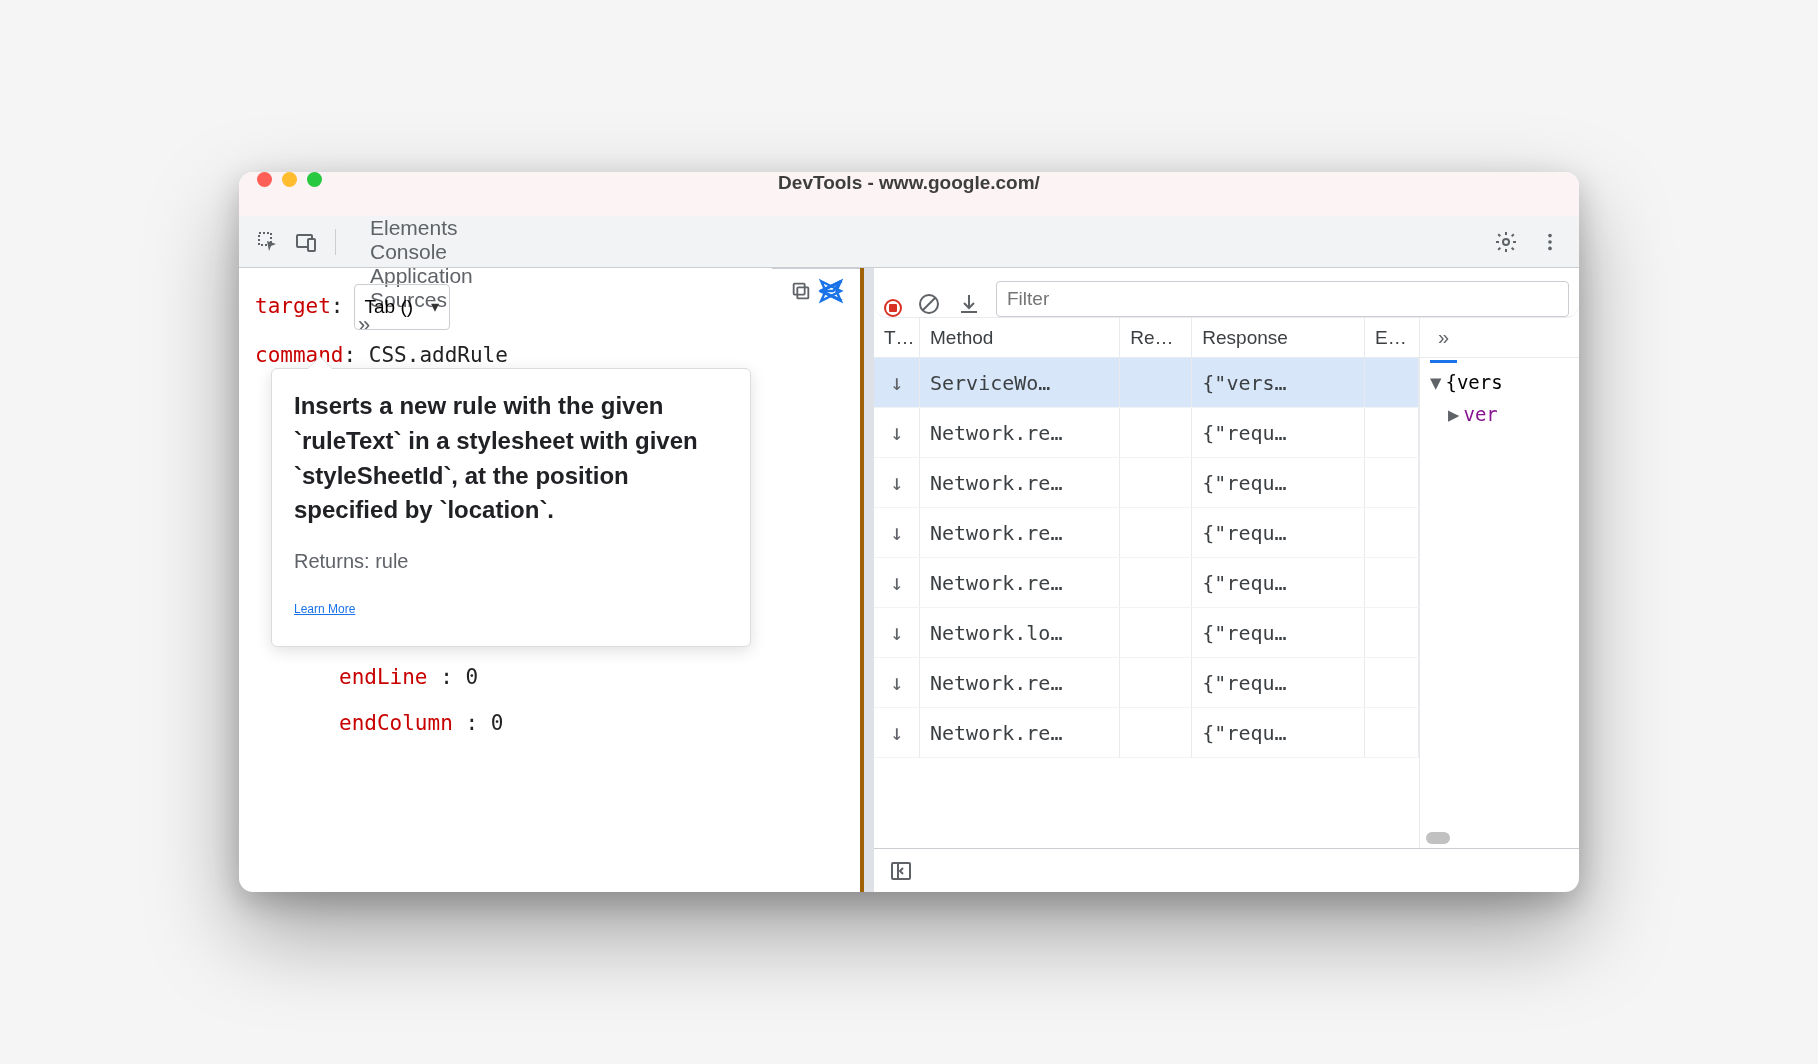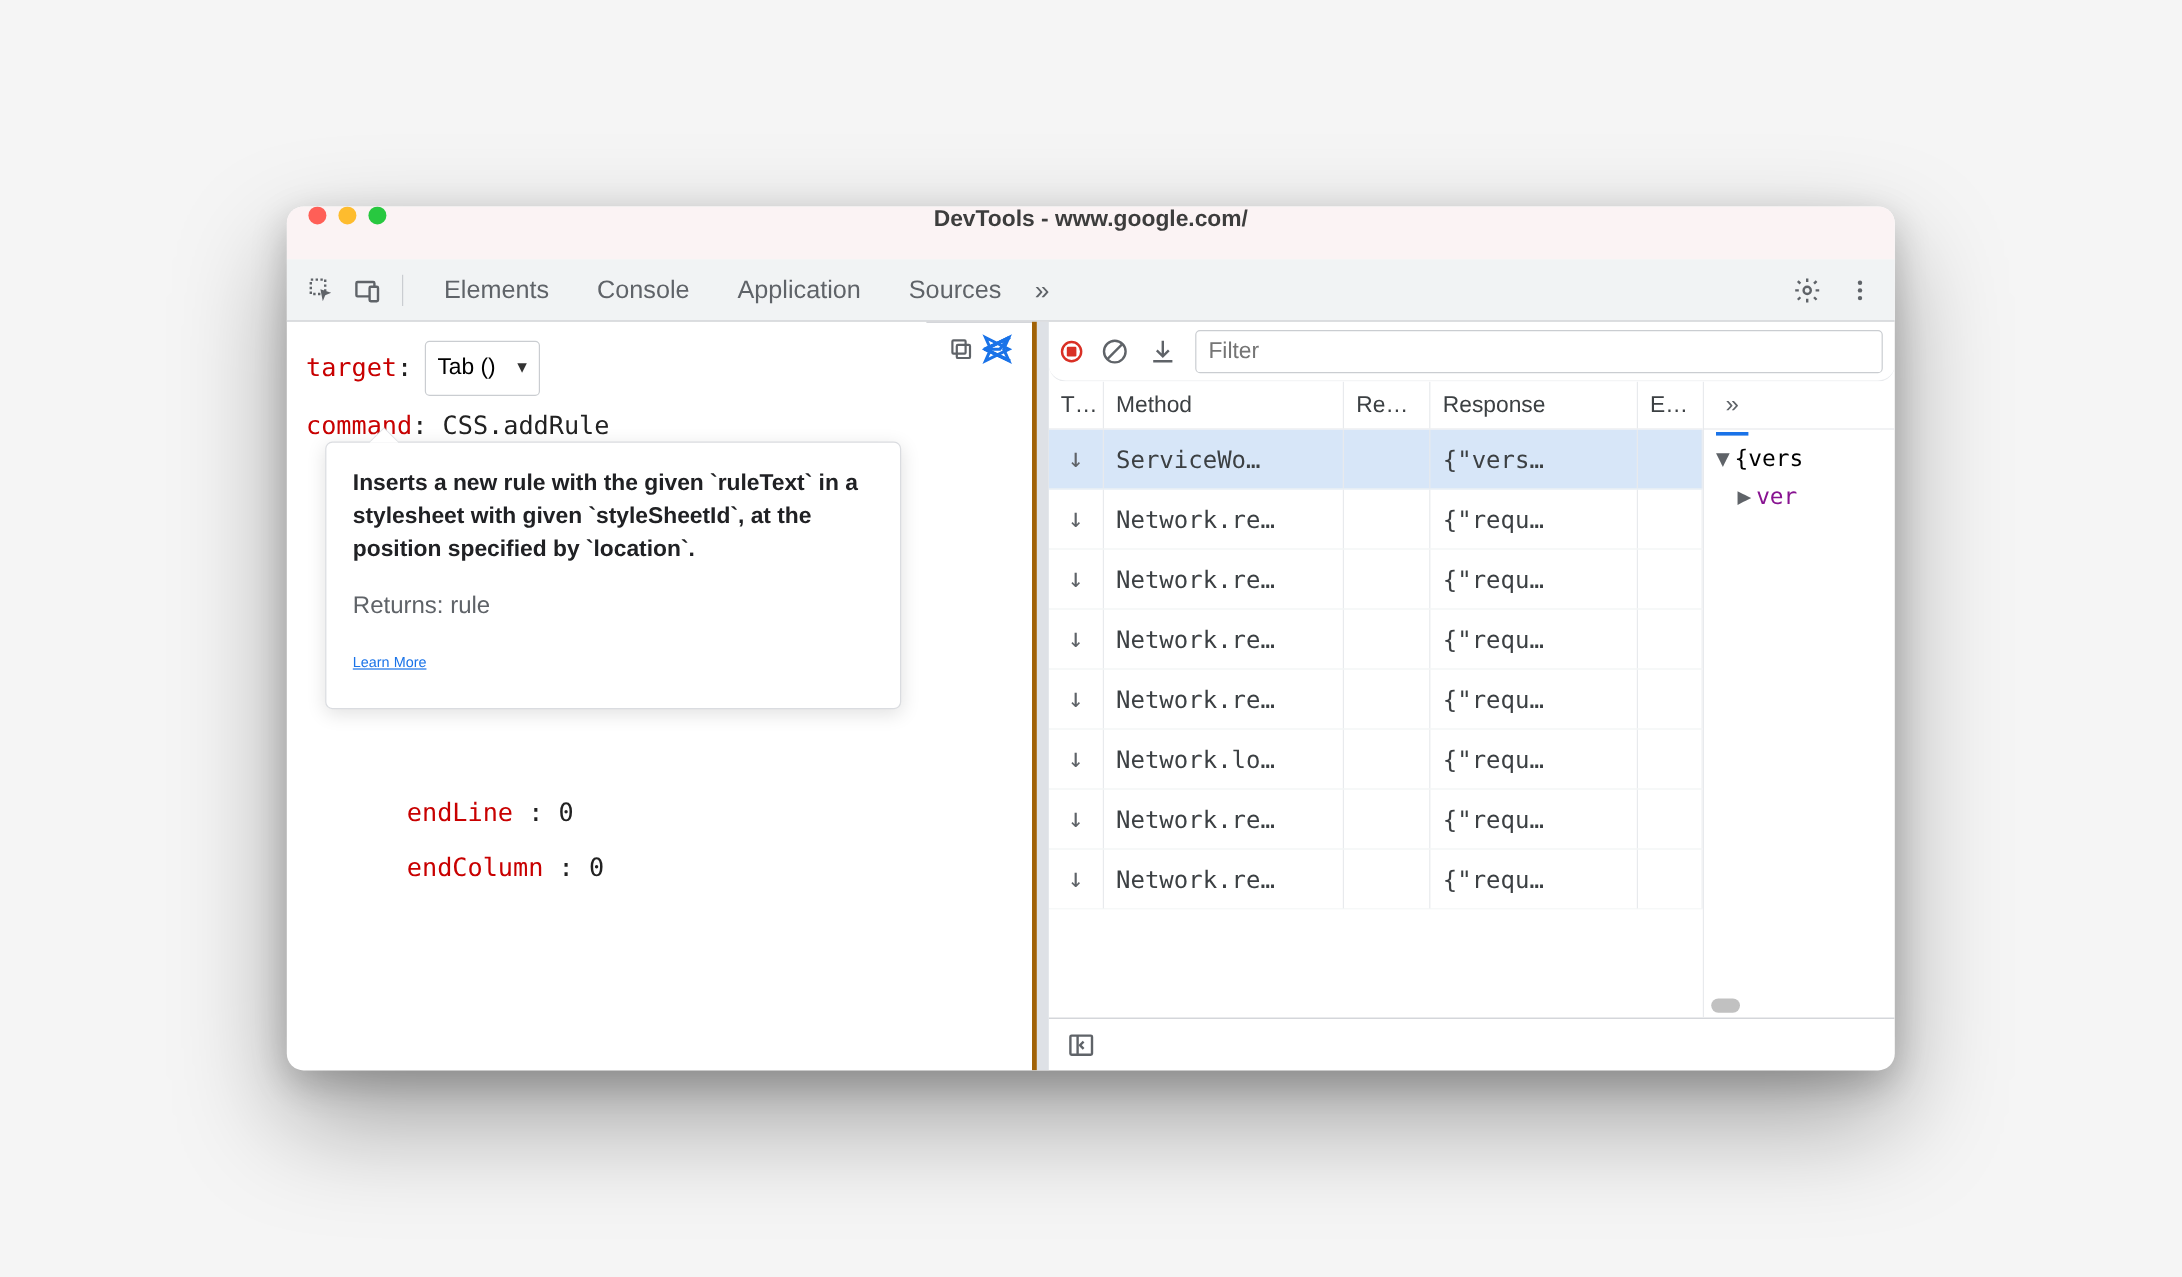--- a/index.html
+++ b/index.html
@@ -6,46 +6,46 @@
 body { font-family: -apple-system, "Helvetica Neue", Arial, sans-serif; background: #f5f5f5; width: 1818px; height: 1064px; display: flex; align-items: center; justify-content: center; }
 .window { width: 1340px; height: 720px; background: #fff; border-radius: 14px; box-shadow: 0 40px 90px rgba(0,0,0,0.35), 0 10px 30px rgba(0,0,0,0.2); overflow: hidden; display: flex; flex-direction: column; }
 .titlebar { height: 44px; background: #fbf3f4; display: flex; align-items: flex-start; padding: 0 18px; position: relative; }
 .traffic { display: flex; gap: 10px; }
 .dot { width: 15px; height: 15px; border-radius: 50%; }
 .dot.red { background: #ff5f57; } .dot.yellow { background: #febc2e; } .dot.green { background: #28c840; }
 .title { position: absolute; left: 50%; transform: translateX(-50%); font-size: 19px; color: #3d3d3d; font-weight: 600; }
 .toolbar { height: 52px; background: #f1f3f4; border-bottom: 1px solid #cacdd1; display: flex; align-items: center; padding: 0 14px; gap: 8px; }
 .tb-icon { width: 30px; height: 30px; display: flex; align-items: center; justify-content: center; color: #5f6368; cursor: pointer; }
 .divider-v { width: 1px; height: 26px; background: #cacdd1; margin: 0 6px; }
-.tabs { display: flex; align-items: center; gap: 0; height: 100%; }
+.tabs { display: flex; align-items: flex-start; gap: 0; height: 100%; flex-direction: column; }
 .tab { padding: 0 20px; height: 100%; display: flex; align-items: center; font-size: 21px; color: #5f6368; cursor: pointer; position: relative; white-space: nowrap; }
 .tab.active { color: #1a73e8; }
 .tab.active::after { content: ''; position: absolute; bottom: 0; left: 8px; right: 8px; height: 3px; background: #1a73e8; border-radius: 2px 2px 0 0; }
 .tab-close { margin-left: 10px; font-size: 20px; color: #5f6368; }
 .tb-right { margin-left: auto; display: flex; align-items: center; gap: 14px; }
 .chev { font-size: 22px; color: #5f6368; cursor: pointer; }
 .content { flex: 1; display: flex; overflow: hidden; }
 .left-pane { width: 625px; display: flex; flex-direction: row; border-right: 4px solid #a16207; position: relative; }
 .splitter { width: 10px; background: #dee1e6; cursor: col-resize; }
 .right-pane { flex: 1; display: flex; flex-direction: column; overflow: hidden; }
 .editor { flex: 1; padding: 16px 16px; font-family: Menlo, Monaco, monospace; font-size: 21px; line-height: 1.9; position: relative; overflow: hidden; }
 .kw { color: #c80000; }
 .plain { color: #222; }
 .target-row { display: flex; align-items: center; gap: 10px; }
 .select { border: 1px solid #cacdd1; border-radius: 4px; padding: 4px 10px; font-family: -apple-system, Arial, sans-serif; font-size: 19px; display: flex; align-items: center; gap: 18px; cursor: pointer; }
 .select::after { content: '▾'; font-size: 16px; color: #333; }
 .tooltip { position: absolute; top: 100px; left: 32px; width: 480px; background: #fff; border: 1px solid #dadce0; border-radius: 6px; box-shadow: 0 4px 16px rgba(0,0,0,0.12); padding: 20px 22px; font-family: -apple-system, Arial, sans-serif; z-index: 10; }
 .tooltip::before { content: ''; position: absolute; top: -12px; left: 36px; border: 12px solid transparent; border-bottom-color: #fff; border-top: none; filter: drop-shadow(0 -1px 0 #dadce0); }
-.tt-desc { font-size: 19px; font-weight: 700; color: #202124; line-height: 1.45; margin-bottom: 14px; }
+.tt-desc { font-size: 24px; font-weight: 700; color: #202124; line-height: 1.45; margin-bottom: 14px; }
 .tt-returns { font-size: 20px; color: #5f6368; margin-bottom: 6px; }
 .tt-link { font-size: 12px; color: #1a73e8; text-decoration: underline; cursor: pointer; }
 .param-lines { position: absolute; top: 390px; left: 100px; }
 .param-lines div { margin-bottom: 6px; }
 .left-footer { height: 44px; border-top: 1px solid #cacdd1; display: flex; align-items: center; padding: 0 14px; }
-.right-top { height: 50px; display: flex; align-items: center; padding: 0 10px; gap: 14px; border-bottom: 1px solid #e8eaed; border-radius: 14px; }
+.right-top { height: 50px; display: flex; align-items: flex-end; padding: 0 10px; gap: 14px; border-bottom: 1px solid #e8eaed; border-radius: 14px; }
 .record-btn { width: 18px; height: 18px; border: 2px solid #d93025; border-radius: 50%; display: flex; align-items: center; justify-content: center; cursor: pointer; }
 .record-btn::after { content: ''; width: 8px; height: 8px; background: #d93025; border-radius: 1px; }
 .ri-icon { width: 26px; height: 26px; color: #5f6368; cursor: pointer; display: flex; align-items: center; justify-content: center; }
 .filter-input { flex: 1; border: 1px solid #cacdd1; border-radius: 4px; padding: 6px 10px; font-size: 19px; color: #5f6368; min-width: 0; }
 .right-main { flex: 1; display: flex; overflow: hidden; }
 .table-wrap { flex: 1; overflow: hidden; }
 .tbl-head { display: flex; border-bottom: 1px solid #e8eaed; font-size: 19px; color: #3c4043; height: 40px; align-items: center; }
 .th { padding: 0 10px; border-right: 1px solid #e8eaed; white-space: nowrap; overflow: hidden; text-overflow: ellipsis; display: flex; align-items: center; height: 100%; }
 .c-t { width: 46px; } .c-m { flex: 1.3; } .c-re { width: 72px; } .c-resp { flex: 1.1; } .c-e { width: 54px; border-right: none; }
 .tbl-body { overflow-y: hidden; }

